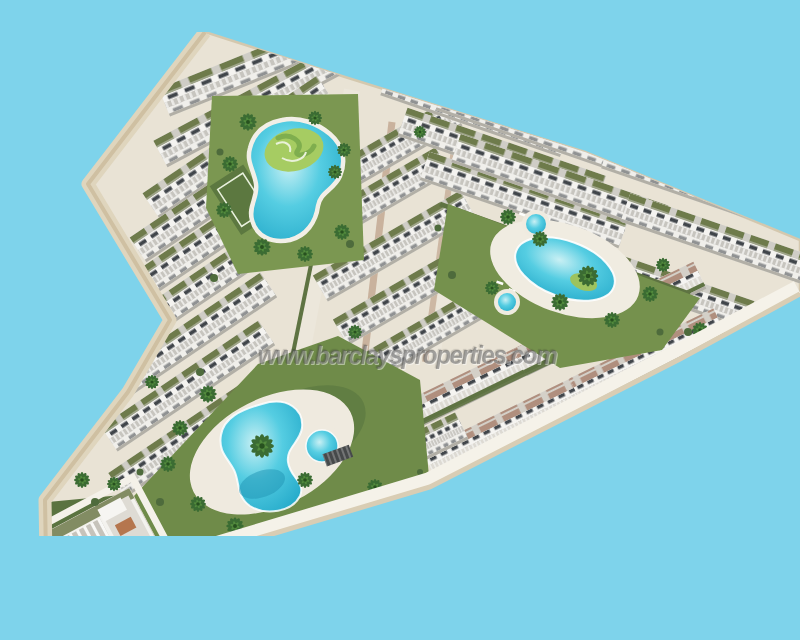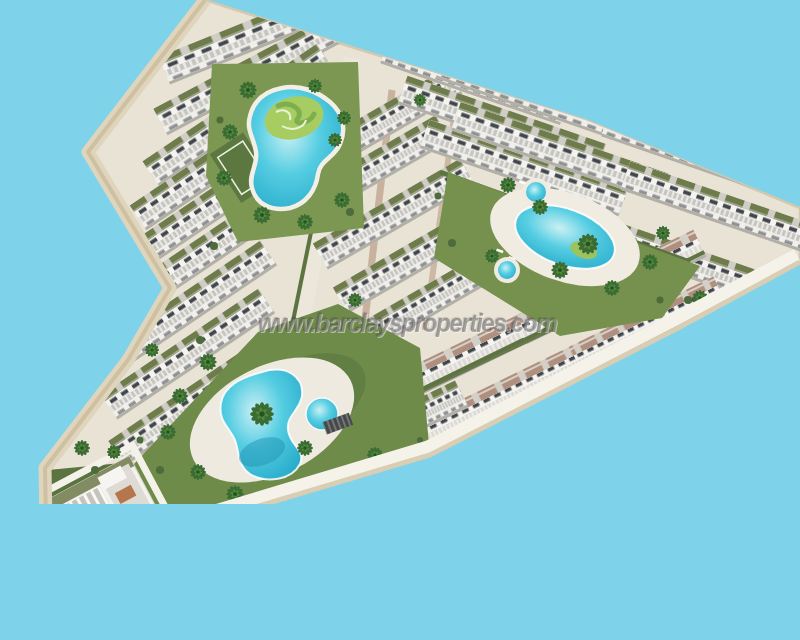--- a/index.html
+++ b/index.html
@@ -1,16 +1,16 @@
 <!DOCTYPE html>
 <html><head>
 <meta charset="utf-8">
 <style>
   html,body{margin:0;padding:0;background:#7ed3eb;}
-  .stage{position:relative;width:800px;height:504px;overflow:hidden;font-family:"Liberation Sans",sans-serif;}
+  .stage{position:relative;width:800px;height:504px;overflow:hidden;font-family:"Liberation Sans",sans-serif;margin-top:32px;}
   .scene{position:absolute;left:0;top:0;}
   .watermark{
     position:absolute;left:252px;top:309px;width:320px;height:34px;
     font:italic 700 25px "Liberation Sans",sans-serif;
     letter-spacing:-1.5px;white-space:nowrap;text-align:center;
     color:rgba(92,92,92,.50);
     text-shadow:1px 1px 0 rgba(255,255,255,.45), -1px -1px 1px rgba(40,40,40,.18);
     transform:scaleX(.97);transform-origin:left center;
     pointer-events:none;user-select:none;
   }

